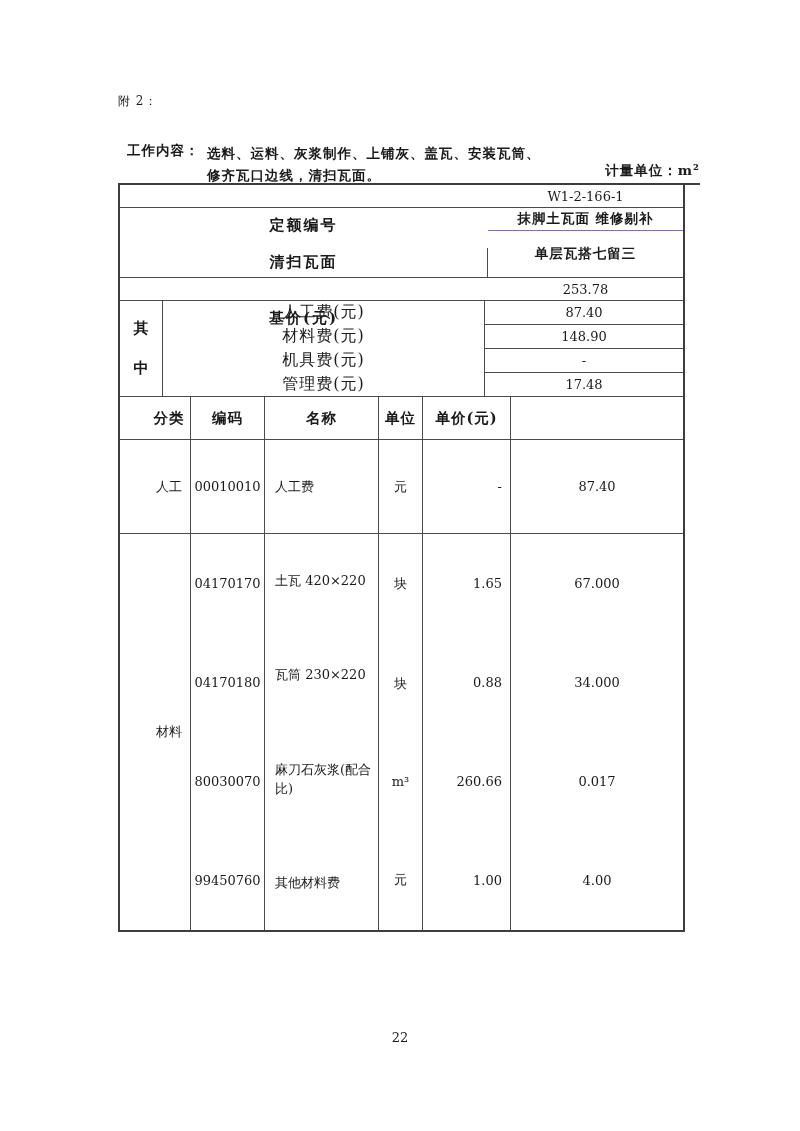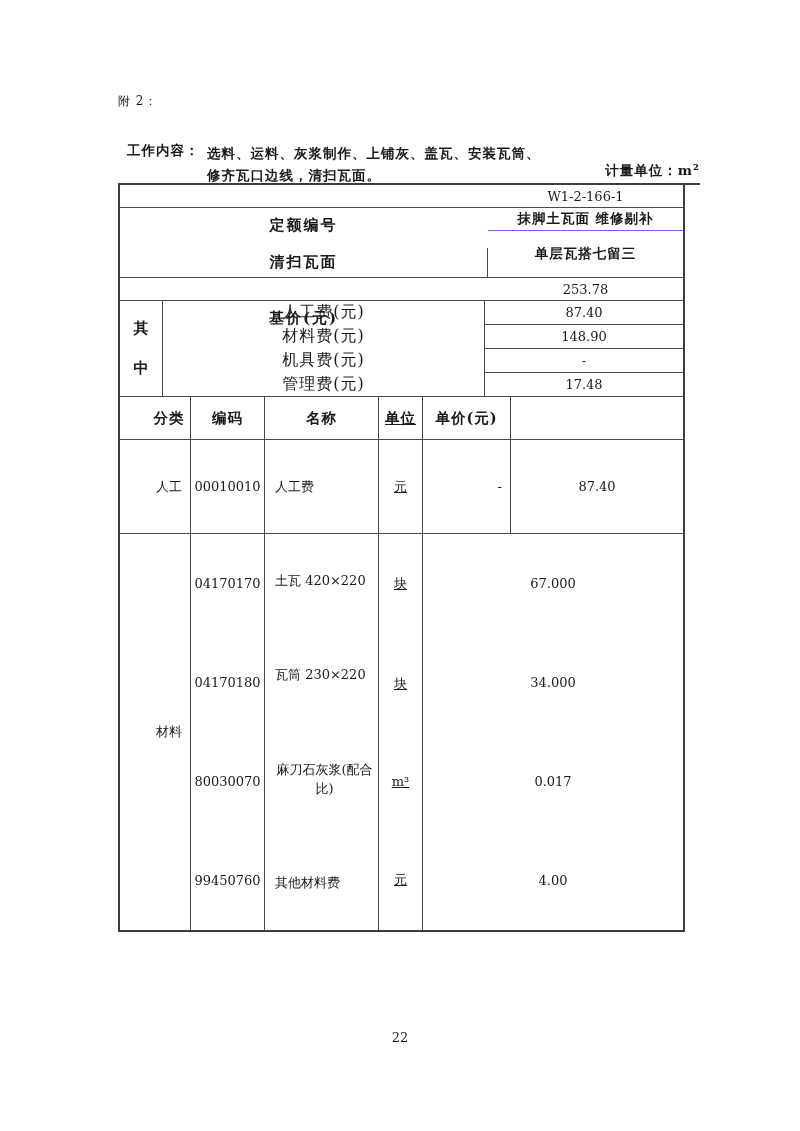--- a/index.html
+++ b/index.html
@@ -58,30 +58,30 @@
                      font-weight: normal; font-size: 16px; letter-spacing: 1px; }
   .cost-vals { flex: 1 1 auto; display: flex; flex-direction: column; }
   .cost-vals .cv { flex: 1 1 auto; display: flex; align-items: center; justify-content: center;
                    border-bottom: 1px solid #4a4a4a; }
   .cost-vals .cv:last-child { border-bottom: none; }
 
   
   .col-cat  { width: 43px;  flex: none; margin-left: 28px; }
   .col-code { width: 74px;  flex: none; }
   .col-name { width: 114px; flex: none; }
-  .col-unit { width: 44px;  flex: none; text-decoration: underline; }
+  .col-unit { width: 44px;  flex: none; }
   .col-up   { width: 88px;  flex: none; }
   .col-qty  { flex: 1 1 auto; }
 
   .r-headers { height: 43px; }
   .r-headers .c { font-weight: bold; font-size: 14.5px; letter-spacing: 1px; }
 
   .r-labor { height: 94px; }
 
-  .name-cell { justify-content: flex-start; text-align: center; padding-left: 10px; padding-right: 4px; line-height: 1.5; }
+  .name-cell { justify-content: flex-start; text-align: left; padding-left: 10px; padding-right: 4px; line-height: 1.5; }
   .up-cell { justify-content: flex-end; text-align: right; padding-right: 8px; }
 
   .mat-col { display: flex; flex-direction: column; }
   .mat-sub { flex: 1 1 auto; display: flex; align-items: center; }
   .mat-sub.center { justify-content: center; text-align: left; }
 </style>
 </head>
 <body>
 
 <div class="abs attachment">附 2：</div>
@@ -170,20 +170,26 @@
       <div class="mat-sub name-cell val">其他材料费</div>
     </div>
 
     <div class="br col-unit mat-col">
       <div class="mat-sub center val">块</div>
       <div class="mat-sub center val">块</div>
       <div class="mat-sub center val">m³</div>
       <div class="mat-sub center val">元</div>
     </div>
 
+    <div class="br col-up mat-col">
+      <div class="mat-sub up-cell val">1.65</div>
+      <div class="mat-sub up-cell val">0.88</div>
+      <div class="mat-sub up-cell val">260.66</div>
+      <div class="mat-sub up-cell val">1.00</div>
+    </div>
 
     <div class="col-qty mat-col">
       <div class="mat-sub center val">67.000</div>
       <div class="mat-sub center val">34.000</div>
       <div class="mat-sub center val">0.017</div>
       <div class="mat-sub center val">4.00</div>
     </div>
   </div>
 
 </div>

